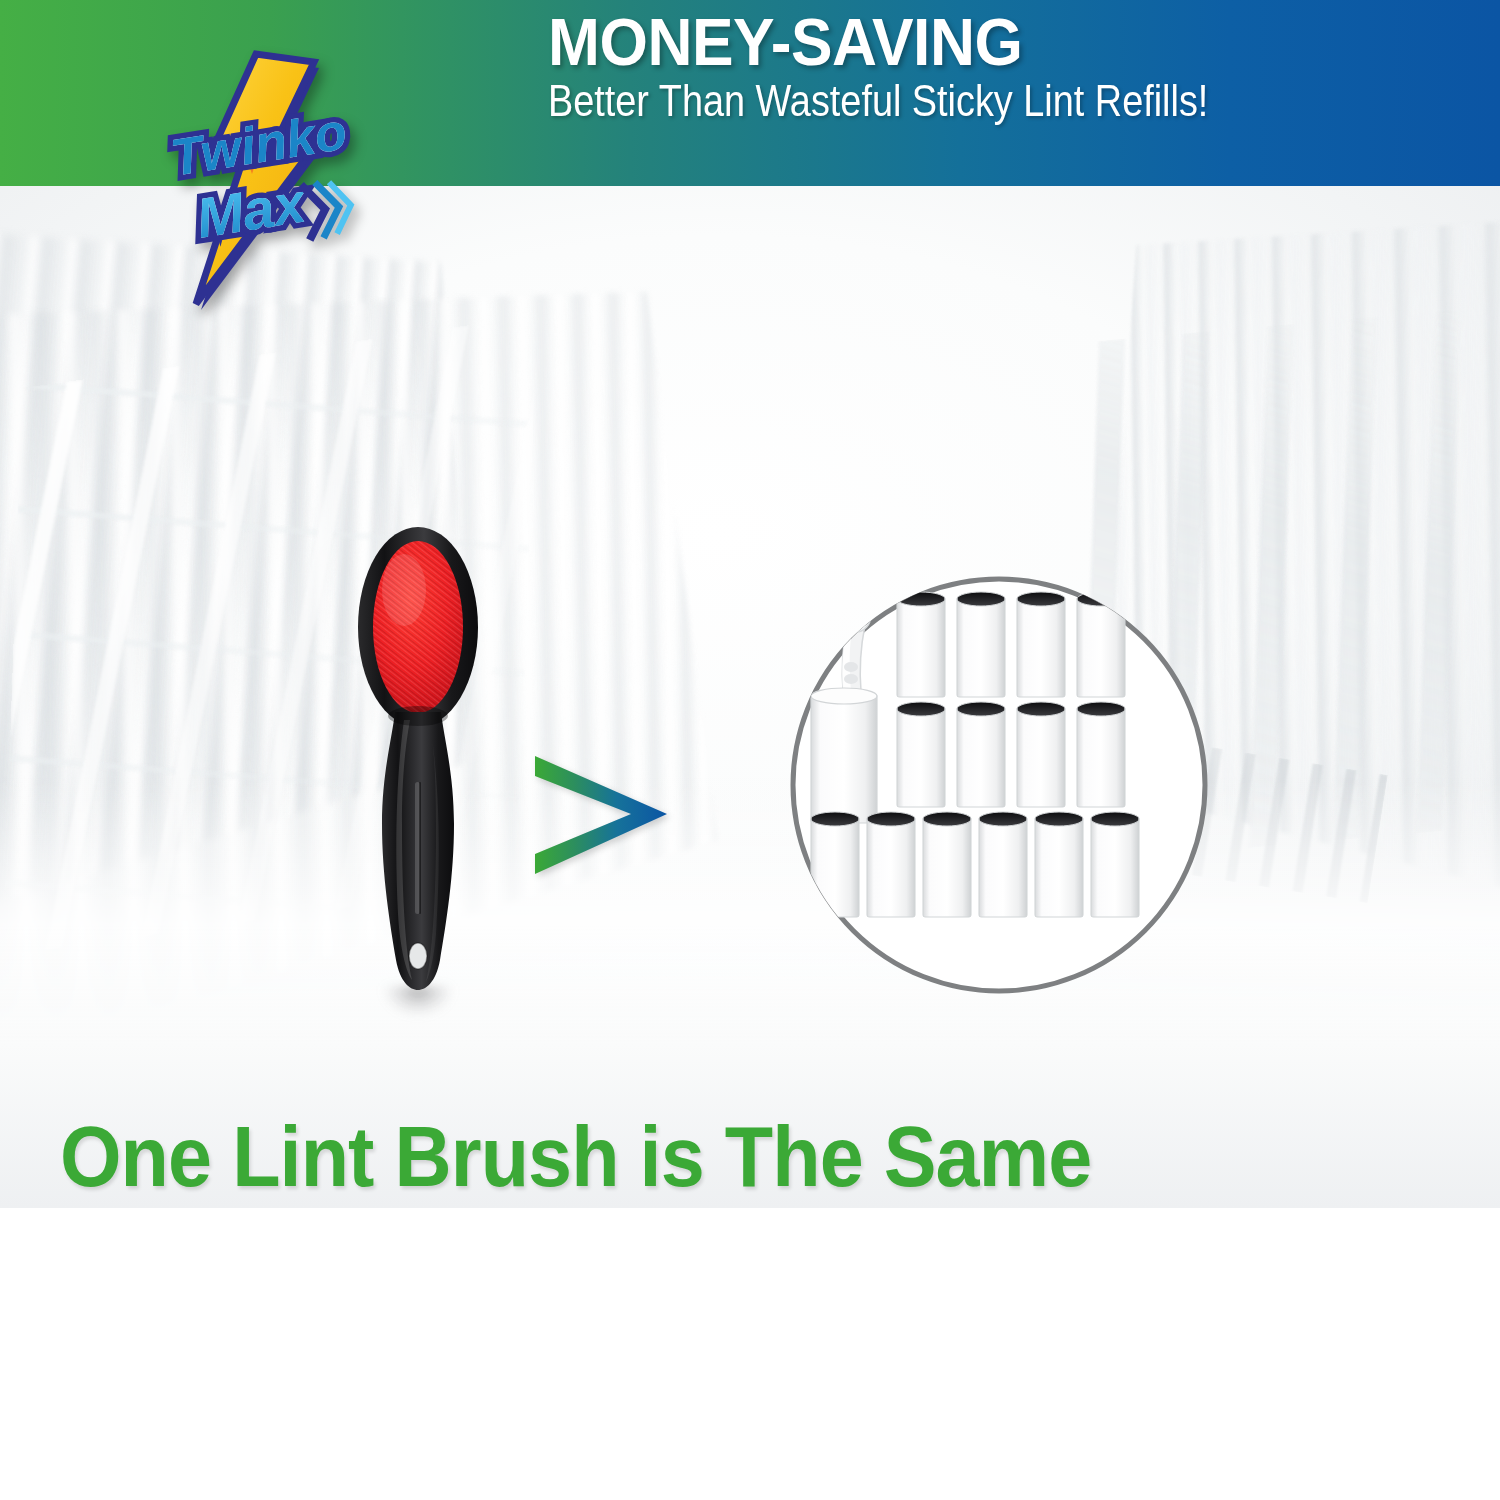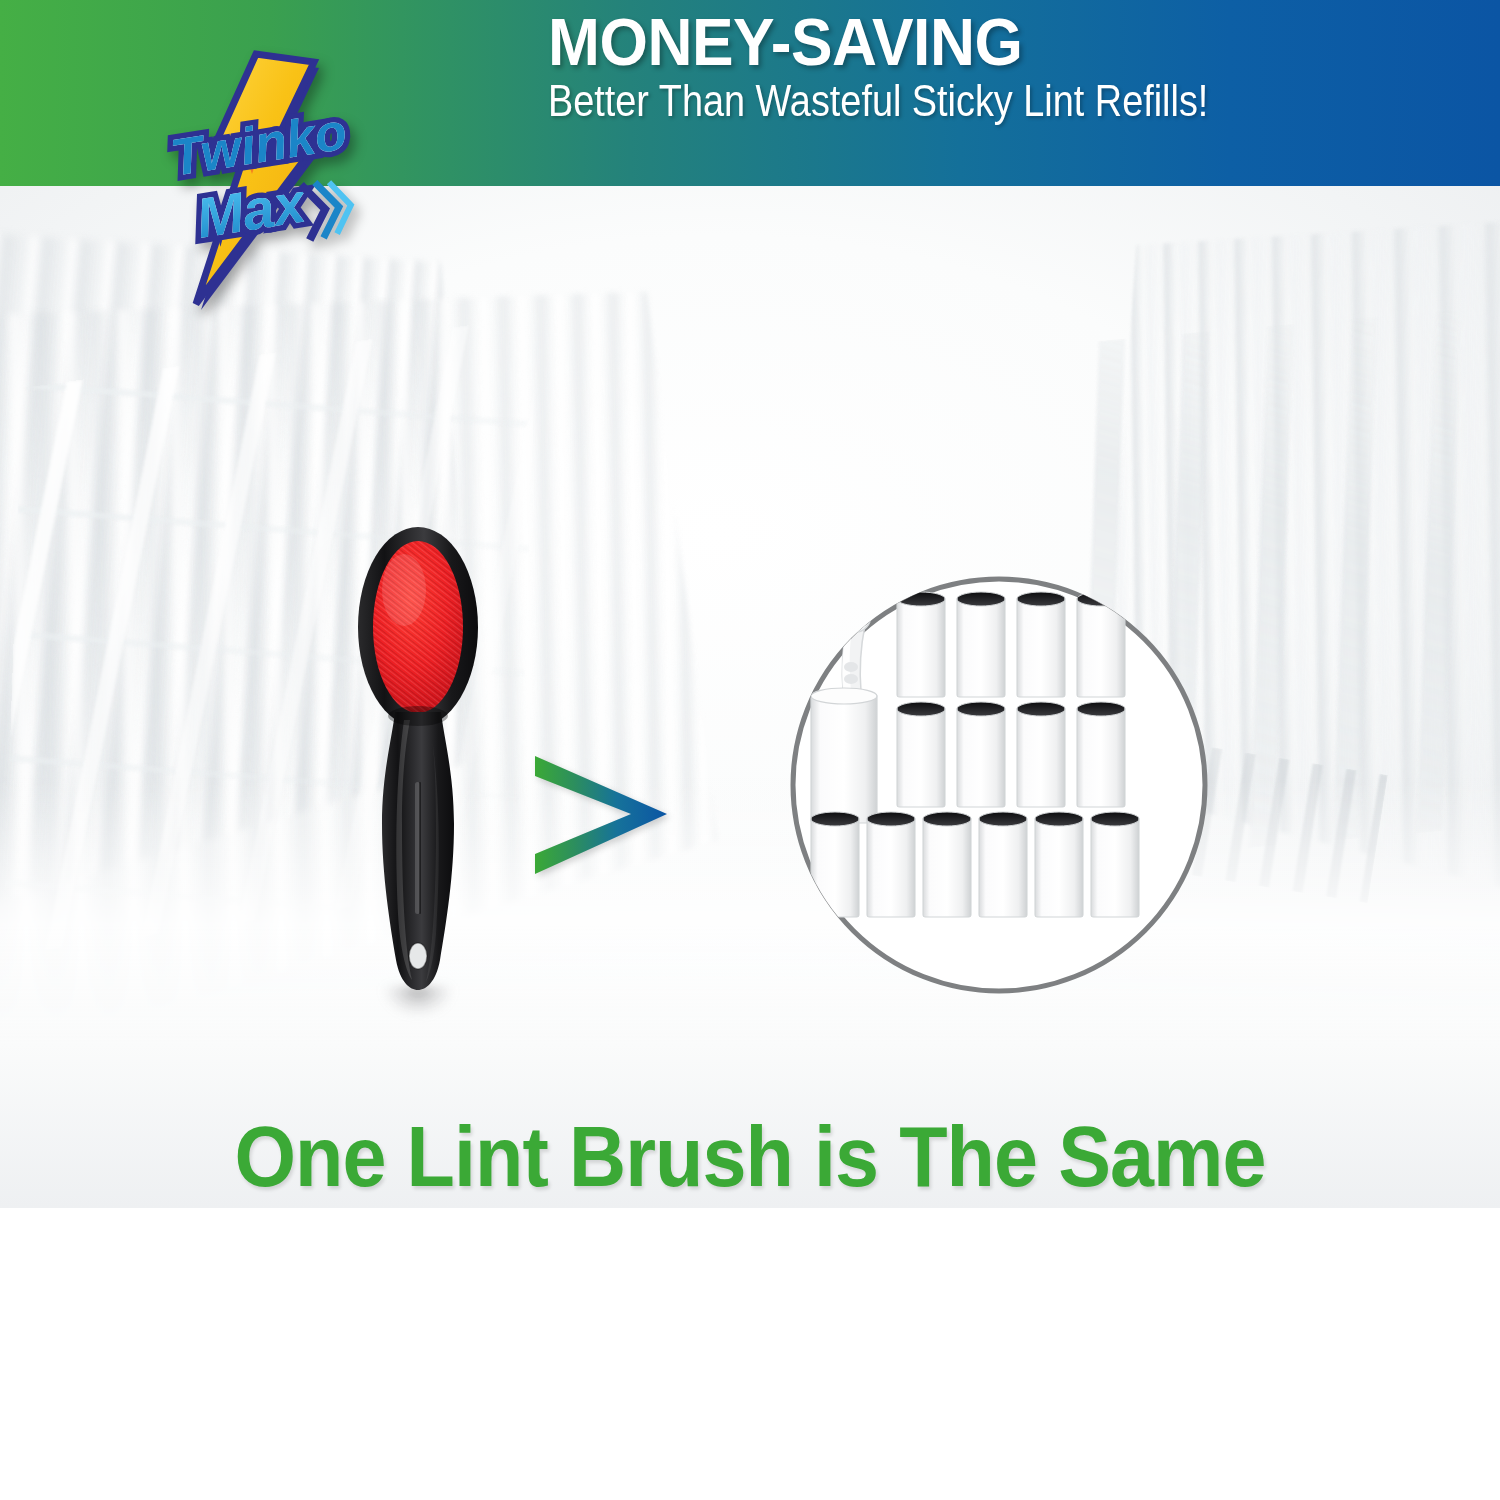--- a/index.html
+++ b/index.html
@@ -254,21 +254,20 @@
     z-index: 11;
   }
   #refill-circle svg { display: block; width: 100%; height: 100%; }
 
   
   #main-headline {
     position: absolute;
     left: 0;
     top: 920px;
     width: 1500px;
-    text-align: center;
     z-index: 20;
   }
   .headline-line {
     font-family: "Liberation Sans Narrow", "Liberation Sans", sans-serif;
     font-size: 86px;
     font-weight: bold;
     color: #3ba936;
     line-height: 1.18;
     letter-spacing: -1px;
     transform: scaleX(0.92);

